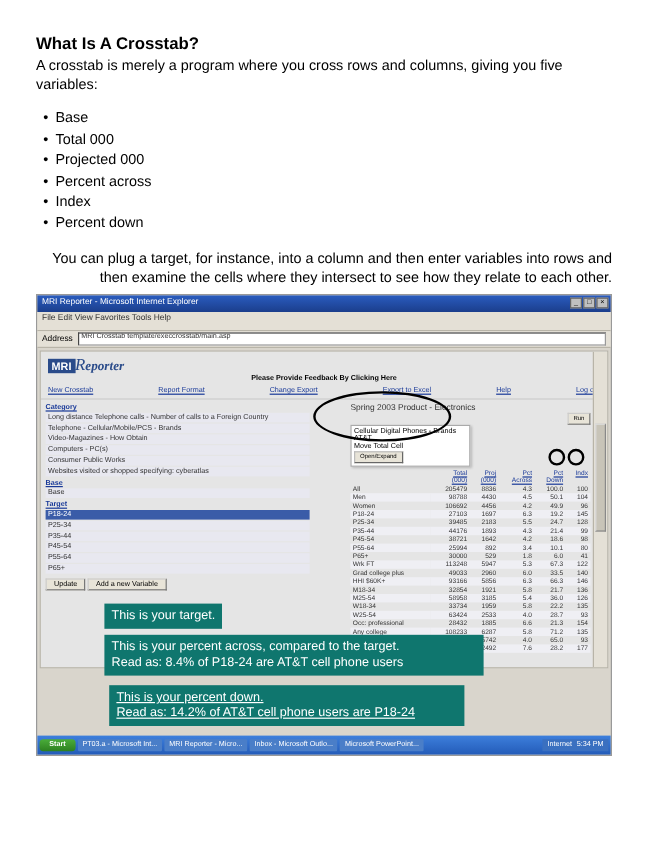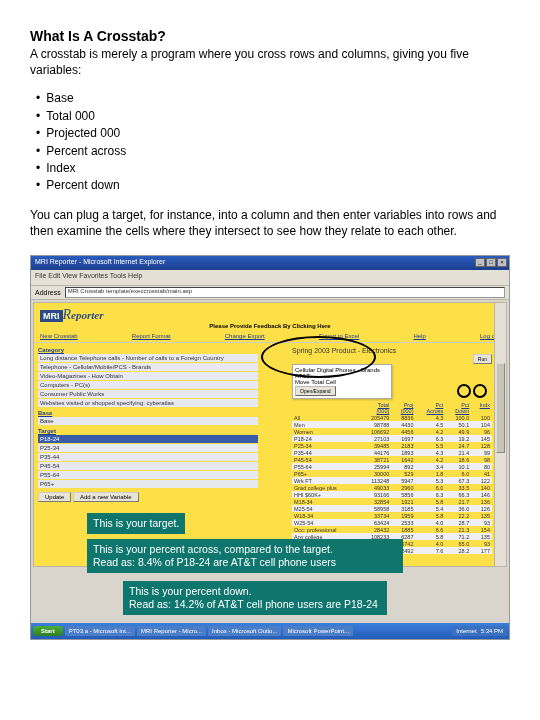--- a/index.html
+++ b/index.html
@@ -28,22 +28,23 @@
     padding: 0 0 0 6px;
   }
   ul.bullets li {
     line-height: 1.45;
   }
   ul.bullets li::before {
     content: "•";
     margin-right: 6px;
   }
   p.explain {
-    margin: 0 0 16px 0;
+    margin: 0 0 6px 0;
     line-height: 1.35;
+    text-align: right;
   }
   .screenshot {
     position: relative;
     width: 480px;
     height: 385px;
     border: 1px solid #999;
     background: #d9d5cc;
     overflow: hidden;
   }
   .ie-titlebar {
@@ -91,21 +92,21 @@
     height: 11px;
     background: #fff;
     border: 1px inset #999;
     font-size: 6px;
     padding: 0 2px;
     color: #333;
     overflow: hidden;
     white-space: nowrap;
   }
   .content-area {
-    background: #fde047;
+    background: #e5e5e5;
     height: 265px;
     overflow: hidden;
     position: relative;
     border: 1px solid #b8b4a8;
     margin: 2px;
   }
   .mri-logo {
     position: absolute;
     left: 6px; top: 4px;
     font-family: Georgia, serif;
@@ -255,21 +256,21 @@
     position: absolute;
     background: #0f766e;
     color: #fff;
     padding: 4px 6px;
     font-size: 10.5px;
     line-height: 1.25;
     z-index: 5;
   }
   .co1 { left: 56px; top: 257px; }
   .co2 { left: 56px; top: 283px; right: 106px; }
-  .co3 { left: 92px; top: 325px; right: 122px; }
+  .co3 { left: 60px; top: 325px; right: 122px; text-decoration: underline; }
   .taskbar {
     position: absolute;
     left: 0; right: 0; bottom: 0;
     height: 16px;
     background: linear-gradient(#3d7fdc, #235bb8);
     display: flex;
     align-items: center;
     font-size: 6px;
     color: #fff;
     padding: 0 2px;

